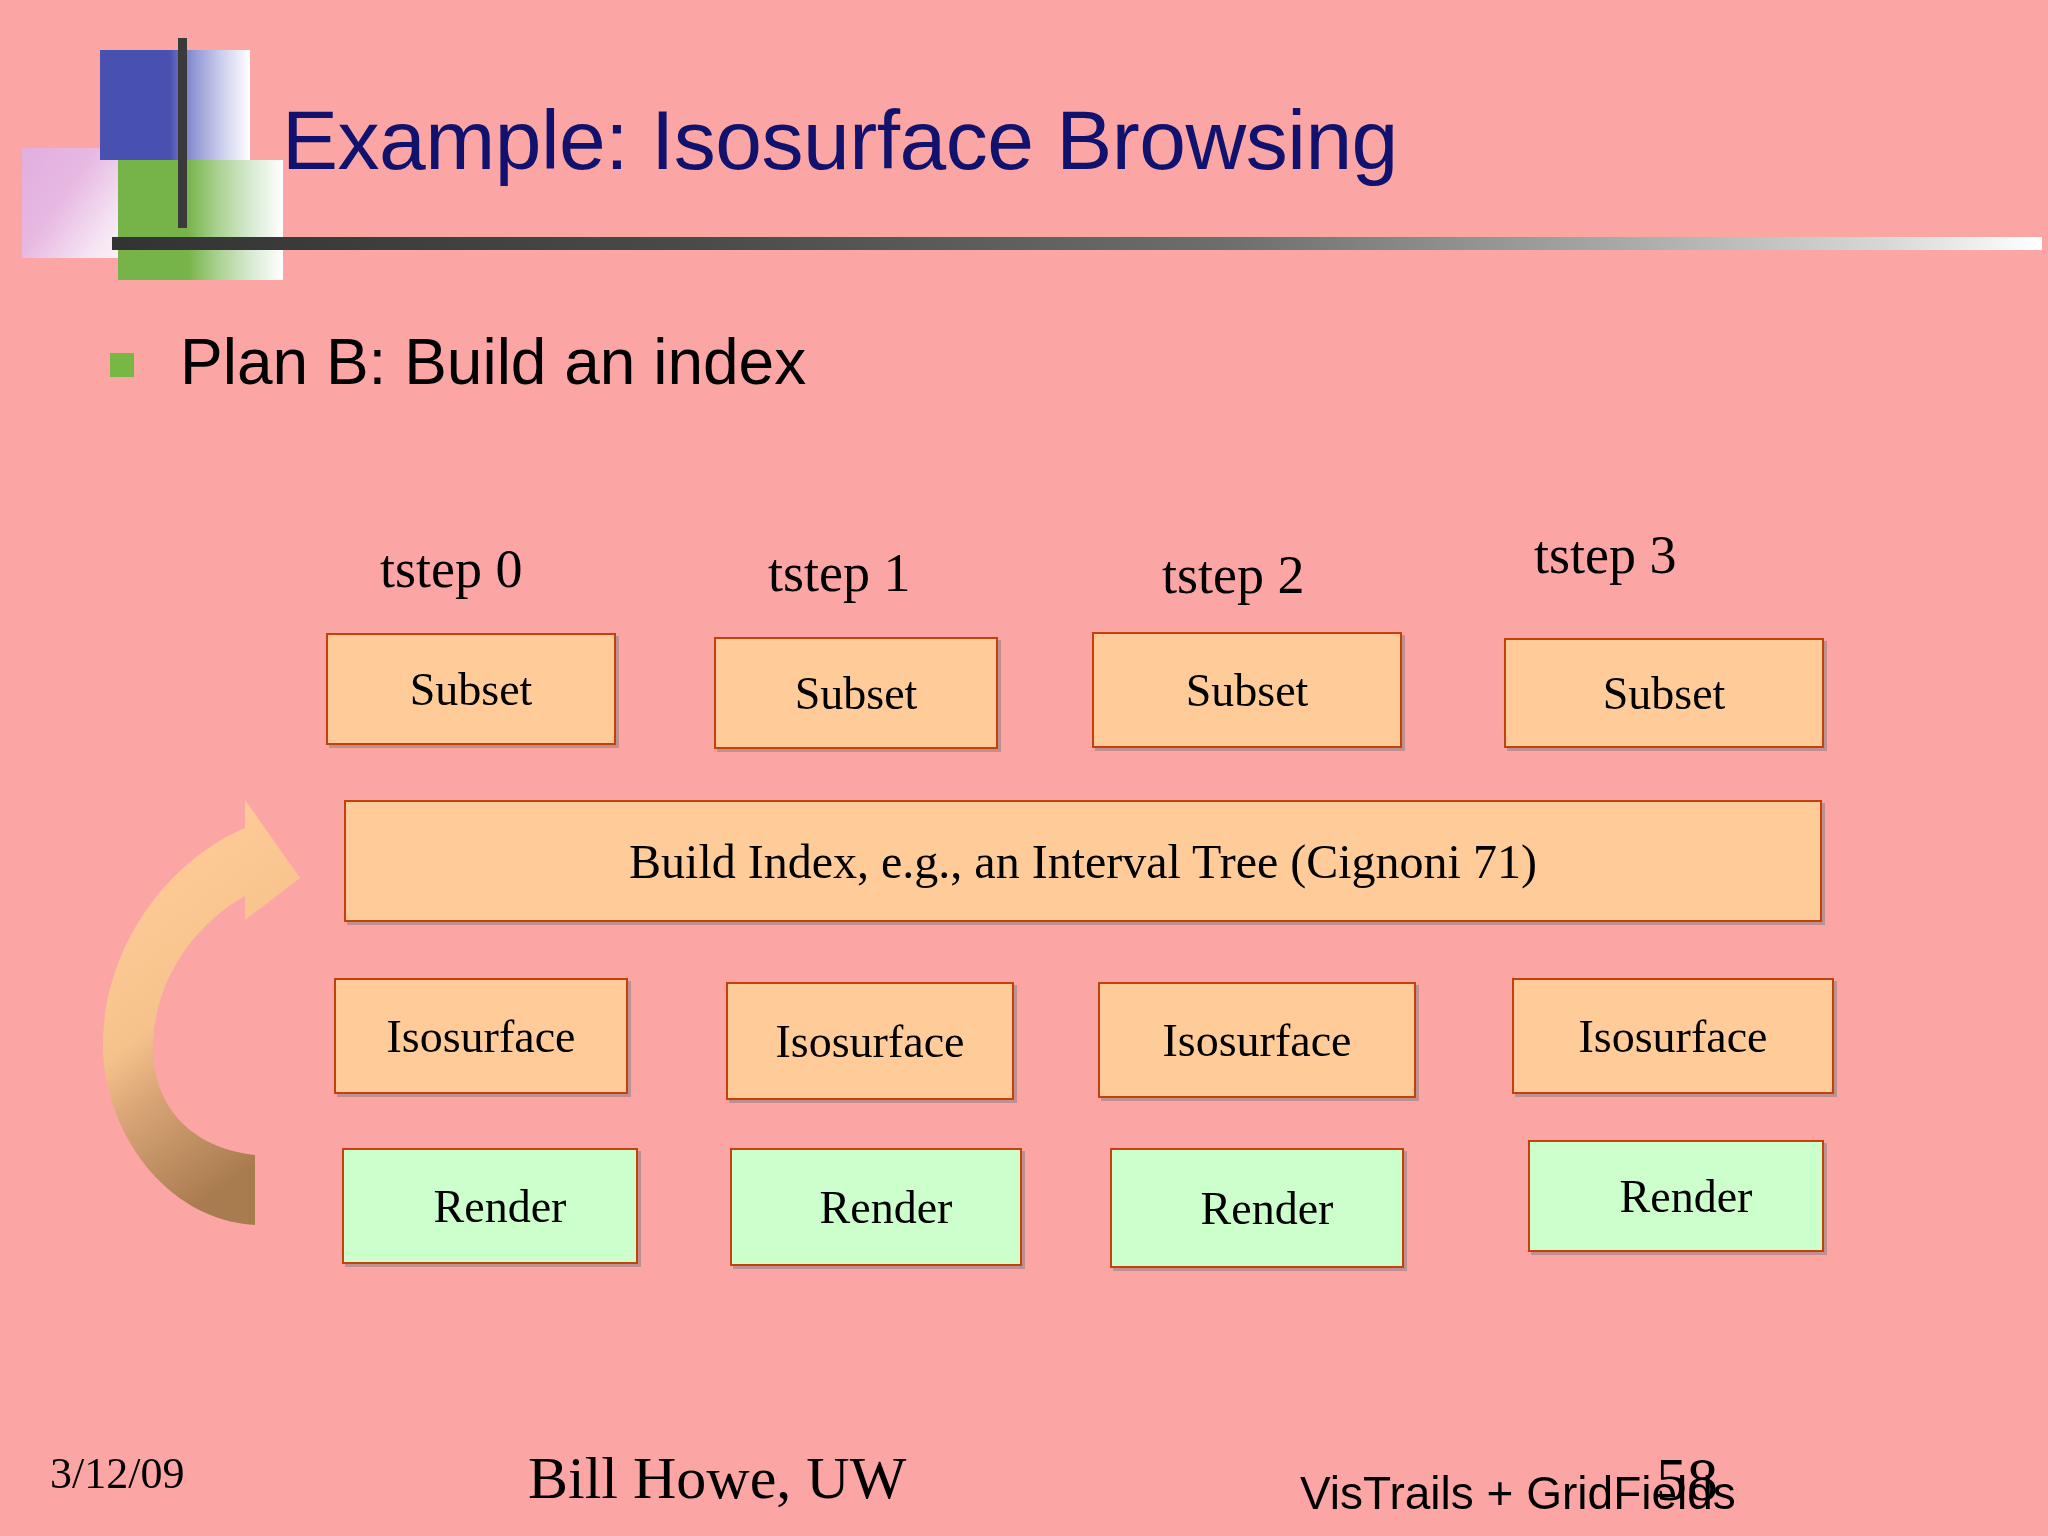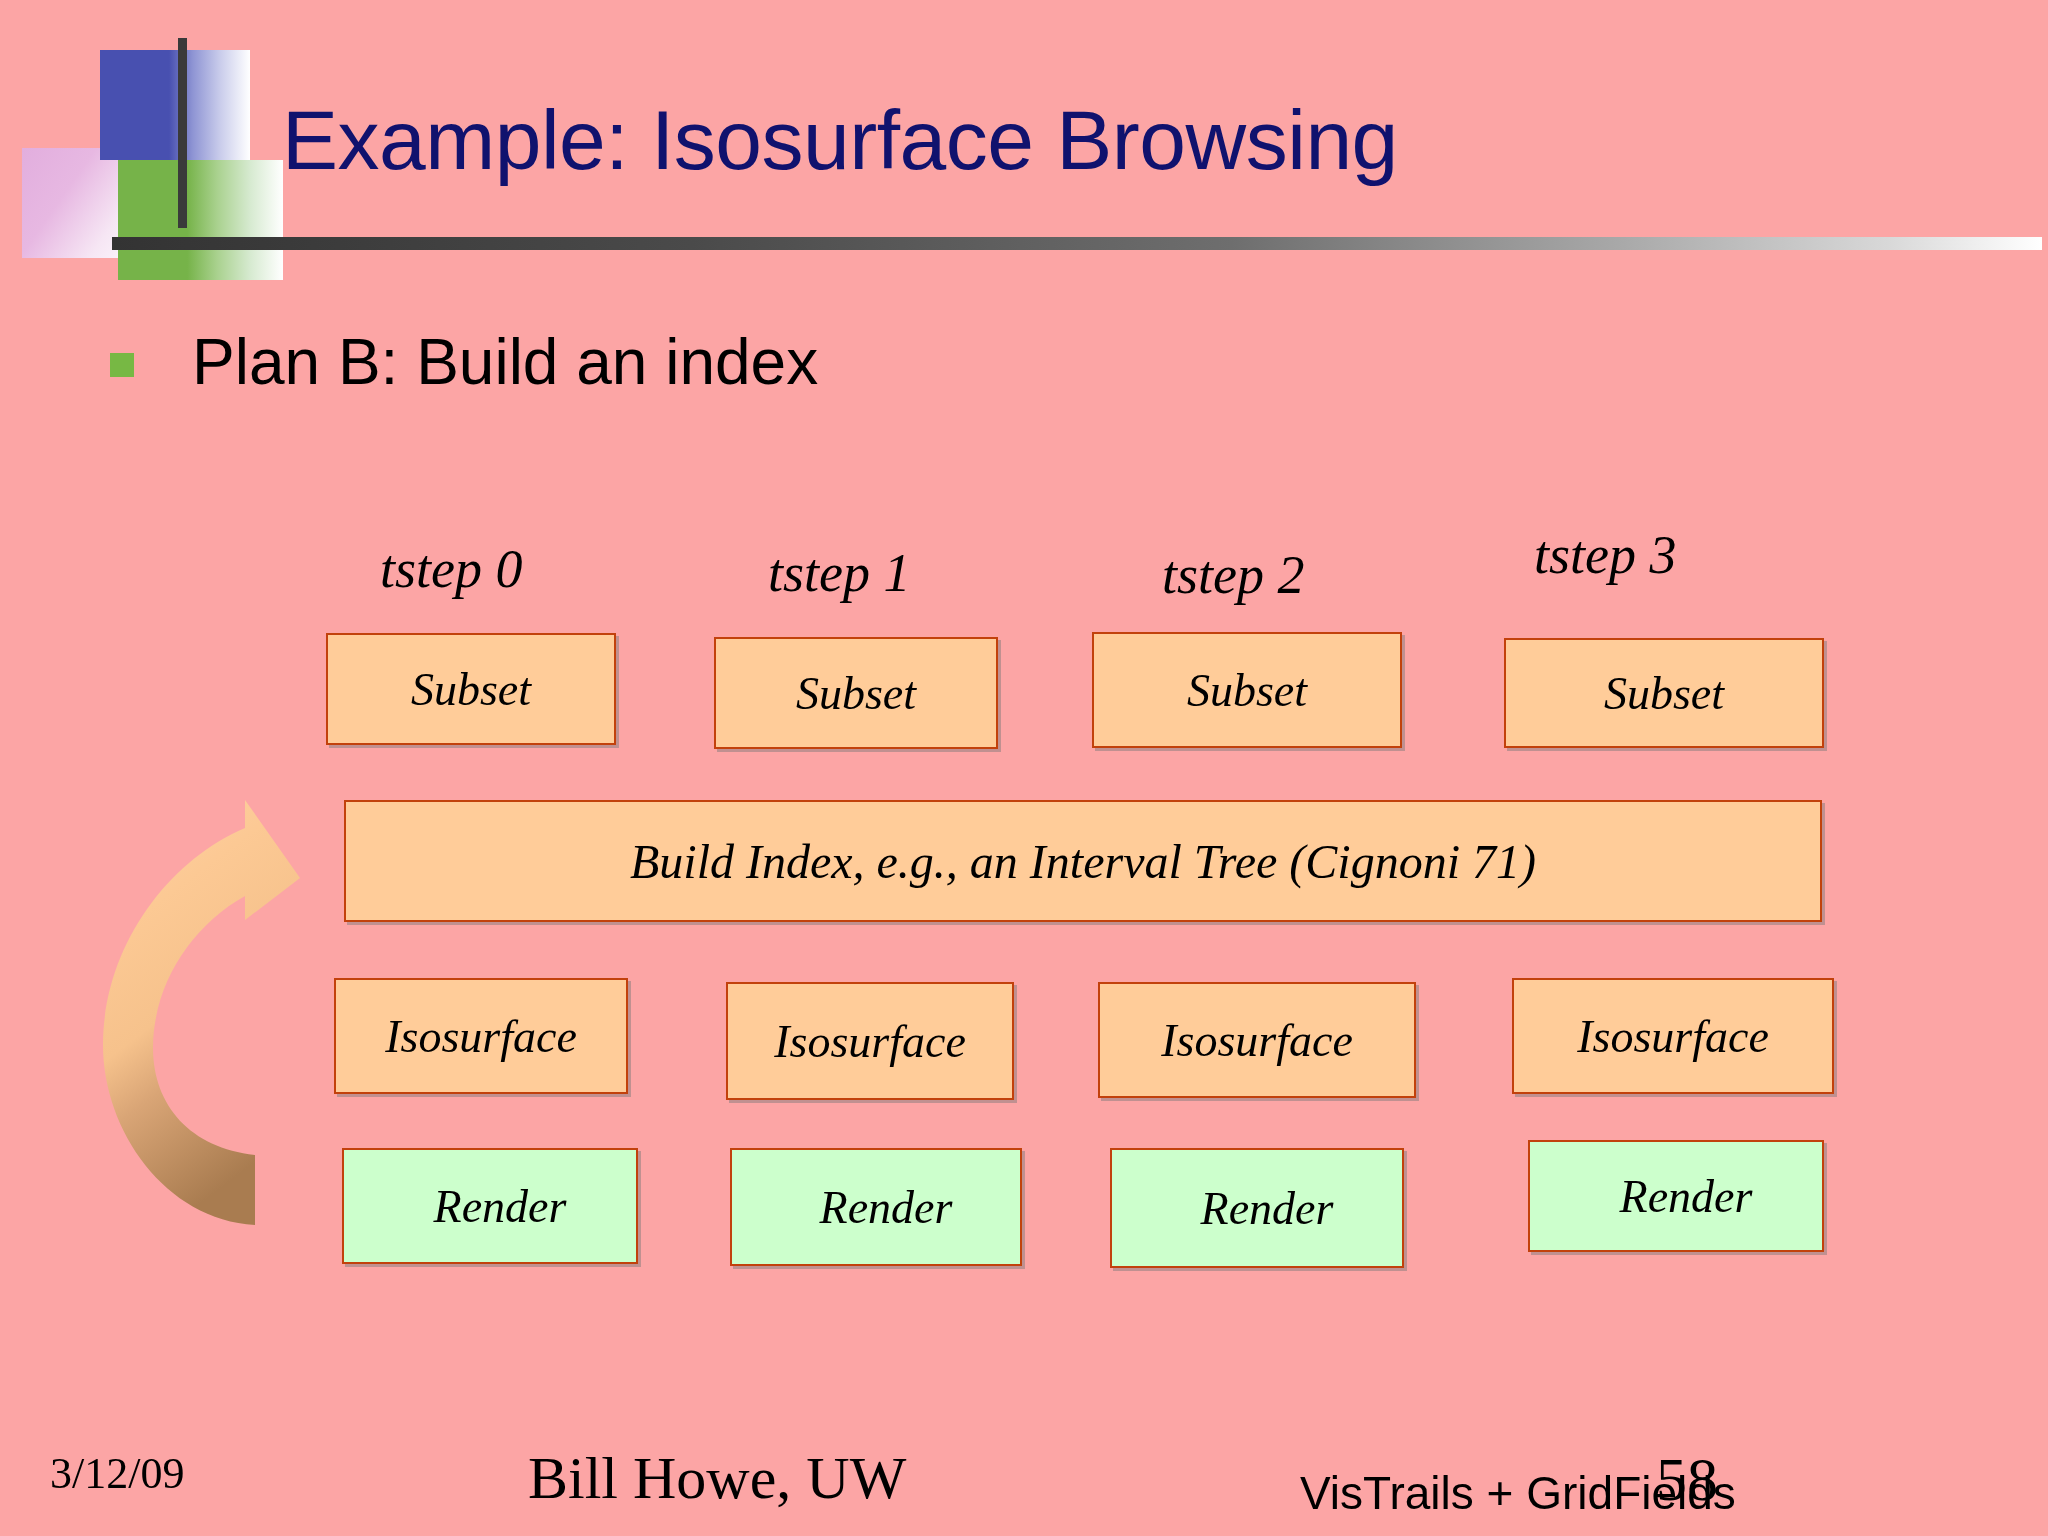--- a/index.html
+++ b/index.html
@@ -68,42 +68,41 @@
     white-space: nowrap;
     line-height: 1;
   }
 
   
   .bullet-row {
     position: absolute;
     left: 110px; top: 330px;
     display: flex;
     align-items: center;
-    gap: 12px;
   }
   .bullet-marker {
     width: 24px; height: 24px;
     background: #77b844;
     margin-right: 46px;
     margin-top: 6px;
     flex: none;
   }
   .bullet-text {
     font-family: "Liberation Sans", sans-serif;
     font-size: 64px;
     color: #000000;
     white-space: nowrap;
     line-height: 1;
   }
 
   
   #diagram {
     position: absolute;
     left: 0; top: 0;
-    width: 2048px; height: 1284px; font-style: italic;
+    width: 2048px; height: 1284px;
   }
 
   .tstep-label {
     position: absolute;
     font-family: "Liberation Serif", serif;
     font-size: 54px;
     color: #000000;
     white-space: nowrap;
     line-height: 1;
   }

